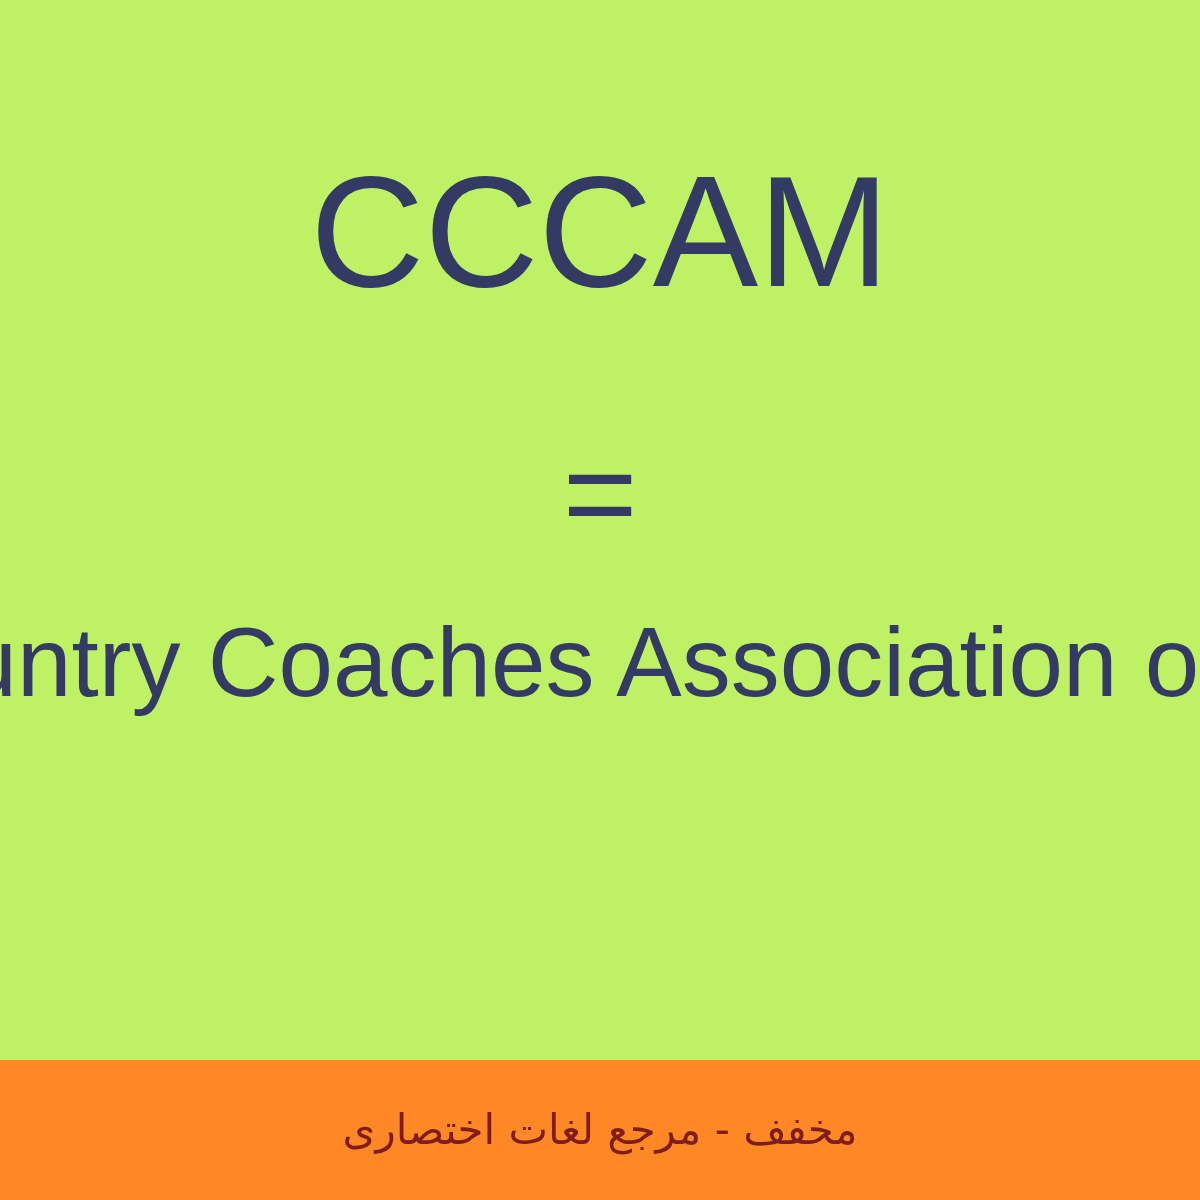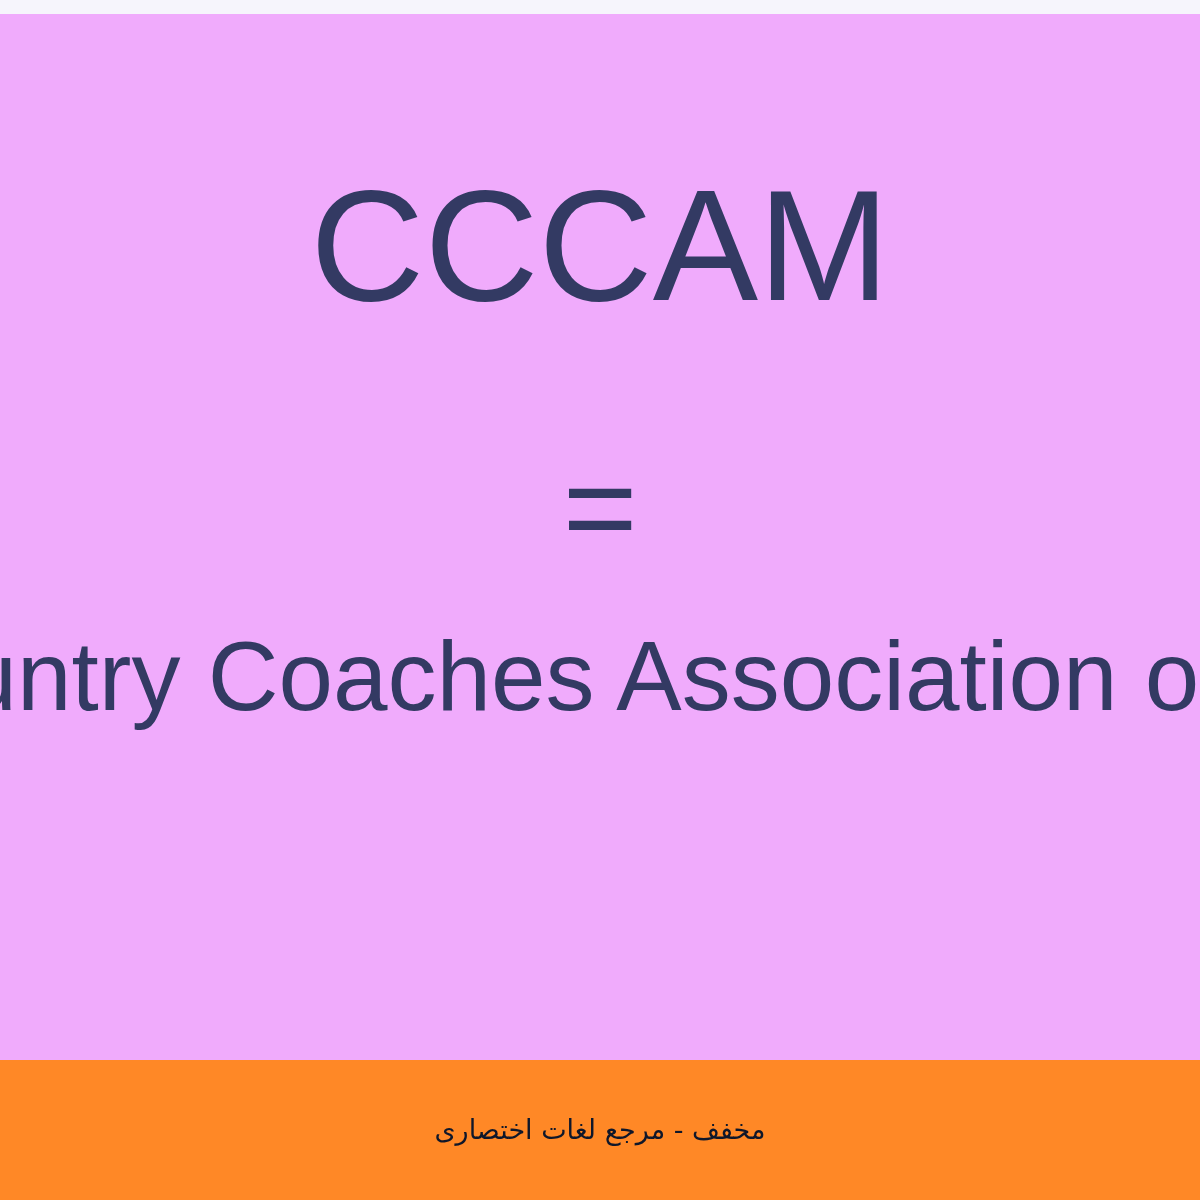--- a/index.html
+++ b/index.html
@@ -12,25 +12,25 @@
     width: 1200px;
     height: 1200px;
     background: #f6f5fc;
     font-family: "Liberation Sans", "DejaVu Sans", sans-serif;
     overflow: hidden;
     position: relative;
   }
 
   .card {
     position: absolute;
-    top: 14px;
+    top: 0;
     left: 0;
     width: 1200px;
     height: 1060px;
-    background: #f0abfc;
+    background: #bef264;
     overflow: hidden;
   }
 
   
   .acronym {
     position: absolute;
     top: 152px;
     left: 0;
     width: 1200px;
     text-align: center;
@@ -89,22 +89,22 @@
     background: #ff8826;
     display: flex;
     align-items: center;
     justify-content: center;
     overflow: hidden;
   }
 
   .footer-text {
     direction: rtl;
     unicode-bidi: isolate;
-    color: #0f172a;
-    font-size: 27px;
+    color: #7f1d1d;
+    font-size: 42px;
     line-height: 1.3;
     font-weight: 400;
     white-space: nowrap;
     text-align: center;
     font-family: "DejaVu Sans", "Liberation Sans", sans-serif;
   }
 </style>
 </head>
 <body>
 

